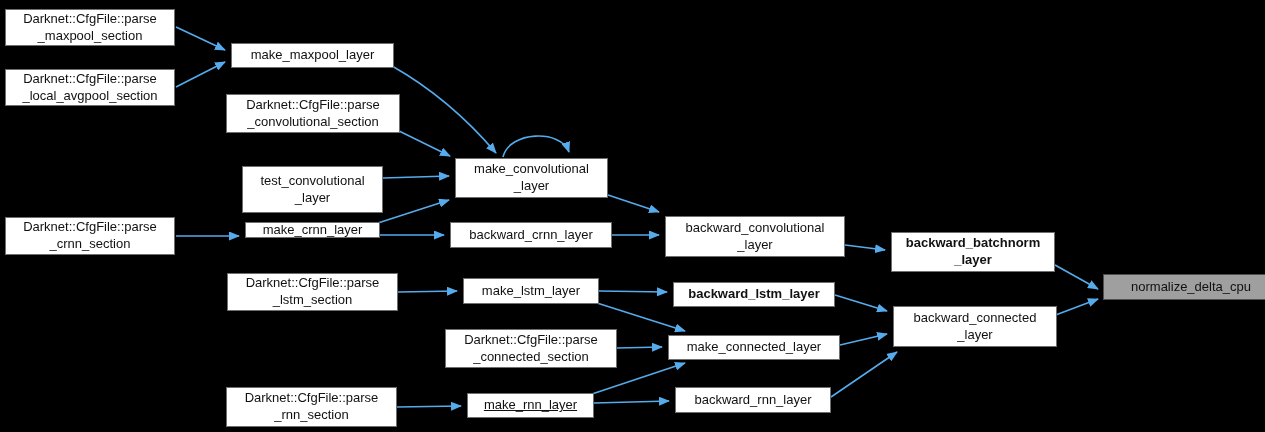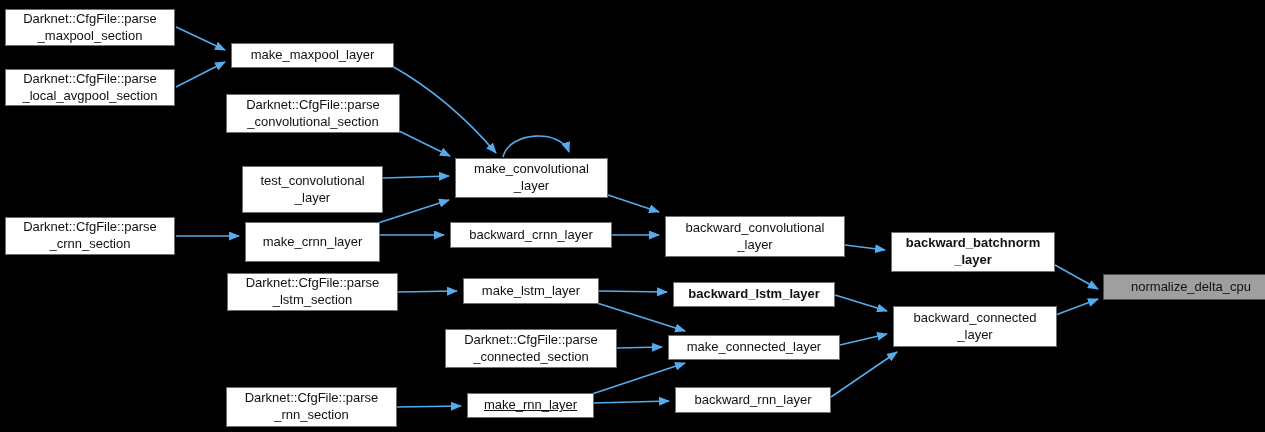--- a/index.html
+++ b/index.html
@@ -82,21 +82,21 @@
 _local_avgpool_section</div>
   <div class="node" style="left:231px; top:43px;  width:163px; height:25px;">make_maxpool_layer</div>
   <div class="node" style="left:226px; top:94px;  width:174px; height:39px;">Darknet::CfgFile::parse
 _convolutional_section</div>
   <div class="node" style="left:242px; top:158px; width:141px; height:47px;margin-top:8px;">test_convolutional
 _layer</div>
   <div class="node" style="left:455px; top:158px; width:153px; height:40px;">make_convolutional
 _layer</div>
   <div class="node" style="left:5px;   top:217px; width:170px; height:38px;">Darknet::CfgFile::parse
 _crnn_section</div>
-  <div class="node" style="left:245px; top:222px; width:135px; height:40px;">make_crnn_layer</div>
+  <div class="node" style="left:245px; top:222px; width:135px; height:16px;">make_crnn_layer</div>
   <div class="node" style="left:450px; top:222px; width:162px; height:26px;">backward_crnn_layer</div>
   <div class="node" style="left:665px; top:216px; width:180px; height:41px;">backward_convolutional
 _layer</div>
   <div class="node" style="left:891px; top:232px; width:164px; height:40px;font-weight:bold;">backward_batchnorm
 _layer</div>
   <div class="node" style="left:227px; top:273px; width:171px; height:38px;">Darknet::CfgFile::parse
 _lstm_section</div>
   <div class="node" style="left:463px; top:278px; width:136px; height:26px;">make_lstm_layer</div>
   <div class="node" style="left:673px; top:282px; width:162px; height:25px;font-weight:bold;">backward_lstm_layer</div>
   <div class="node" style="left:893px; top:306px; width:164px; height:41px;">backward_connected

